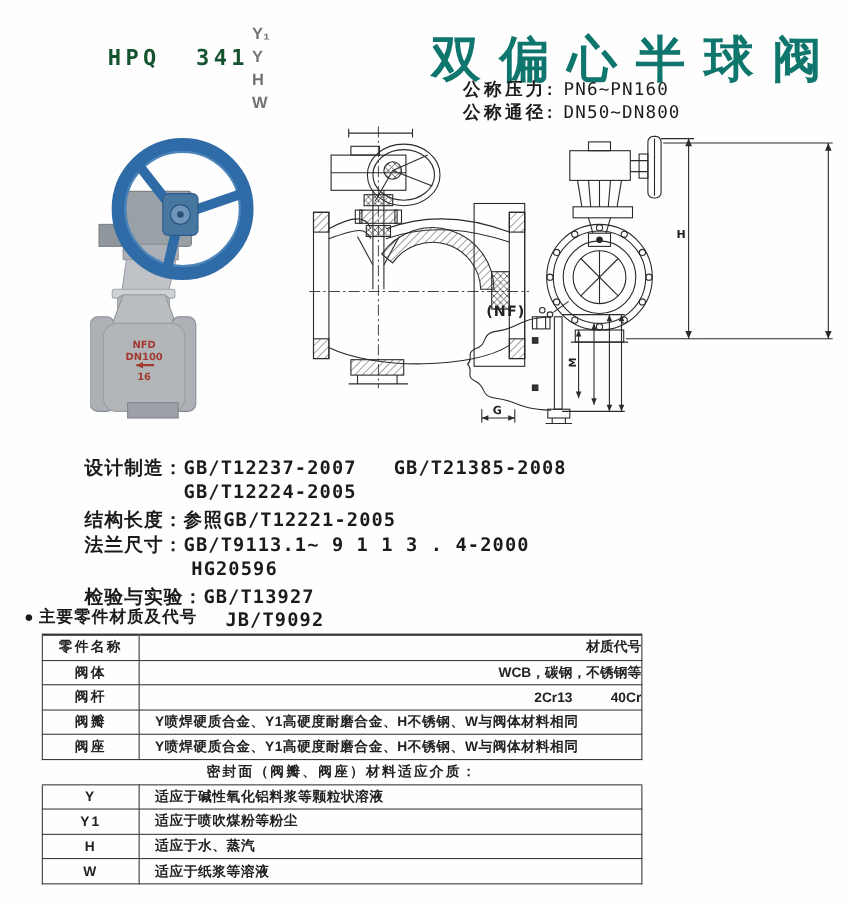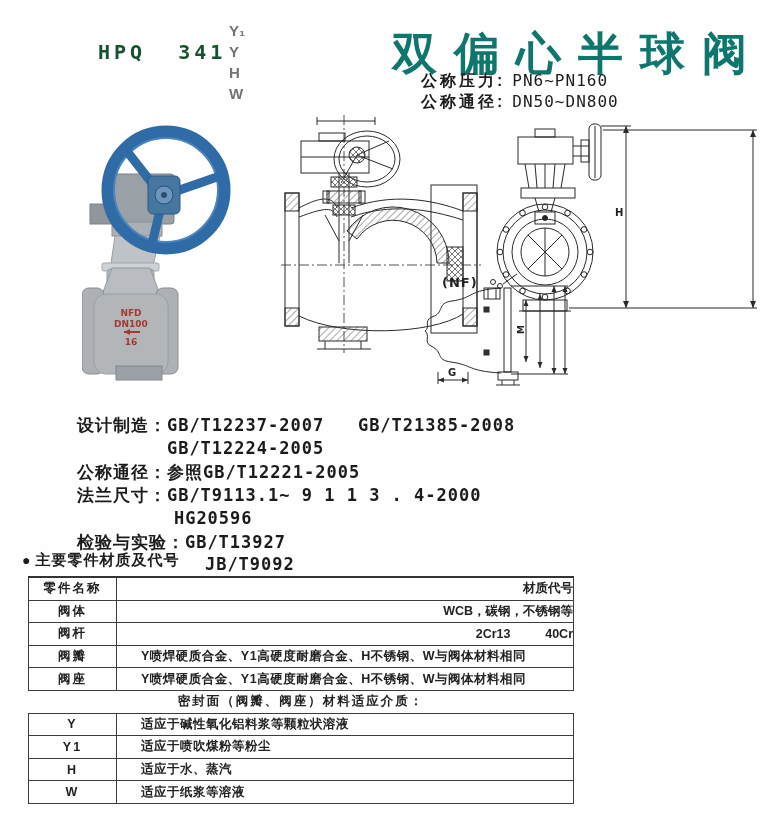--- a/index.html
+++ b/index.html
@@ -34,28 +34,28 @@
   .spec .sval{font-family:"DejaVu Sans Mono","Liberation Mono",monospace;letter-spacing:1px;}
   .s1{top:394px;left:58px;} .s2{top:418px;left:148px;} .s3{top:441px;left:58px;}
   .s4{top:464px;left:58px;} .s5{top:488px;left:155px;} .s6{top:511px;left:58px;}
   .s7{top:534px;left:186px;}
 
   
   .sect{position:absolute;left:22px;top:551px;font-size:15px;font-weight:bold;letter-spacing:1px;}
   .sect .bullet{font-size:14px;margin-right:4px;}
 
   
-  .parts-table{position:absolute;left:28px;top:576px;width:546px;
+  .parts-table{position:absolute;left:38px;top:576px;width:546px;
                border-collapse:collapse;table-layout:fixed;}
   .parts-table td{border:1px solid #3c3c3c;font-size:12.5px;font-weight:bold;height:21.6px;
                   padding:0;color:#222;overflow:hidden;white-space:pre;}
   .parts-table tr.head td{border-top:2px solid #333;}
   .parts-table td.c1{text-align:center;letter-spacing:2px;}
   .parts-table td.cc{text-align:right;}
-  .parts-table td.cl{text-align:left;padding-left:24px;letter-spacing:0.5px;}
+  .parts-table td.cl{text-align:left;padding-left:14px;letter-spacing:0.5px;}
   .parts-table tr.sep td{border-left:none;border-right:none;text-align:center;letter-spacing:2px;}
 </style>
 </head>
 <body>
 
 <div class="page">
 
   <div class="model">HPQ 341</div>
   <div class="variant-stack">
     <div>Y₁</div>
@@ -259,21 +259,21 @@
     <text x="50" y="106" font-size="10" font-weight="bold" fill="#222">G</text>
   </svg>
 
   <div class="spec s1">
     <span class="slab">设计制造：</span><span class="sval">GB/T12237-2007   GB/T21385-2008</span>
   </div>
   <div class="spec s2">
     <span class="sval">GB/T12224-2005</span>
   </div>
   <div class="spec s3">
-    <span class="slab">公称通径：</span><span class="sval">参照GB/T12221-2005</span>
+    <span class="slab">结构长度：</span><span class="sval">参照GB/T12221-2005</span>
   </div>
   <div class="spec s4">
     <span class="slab">法兰尺寸：</span><span class="sval">GB/T9113.1~ 9 1 1 3 . 4-2000</span>
   </div>
   <div class="spec s5">
     <span class="sval">HG20596</span>
   </div>
   <div class="spec s6">
     <span class="slab">检验与实验：</span><span class="sval">GB/T13927</span>
   </div>

